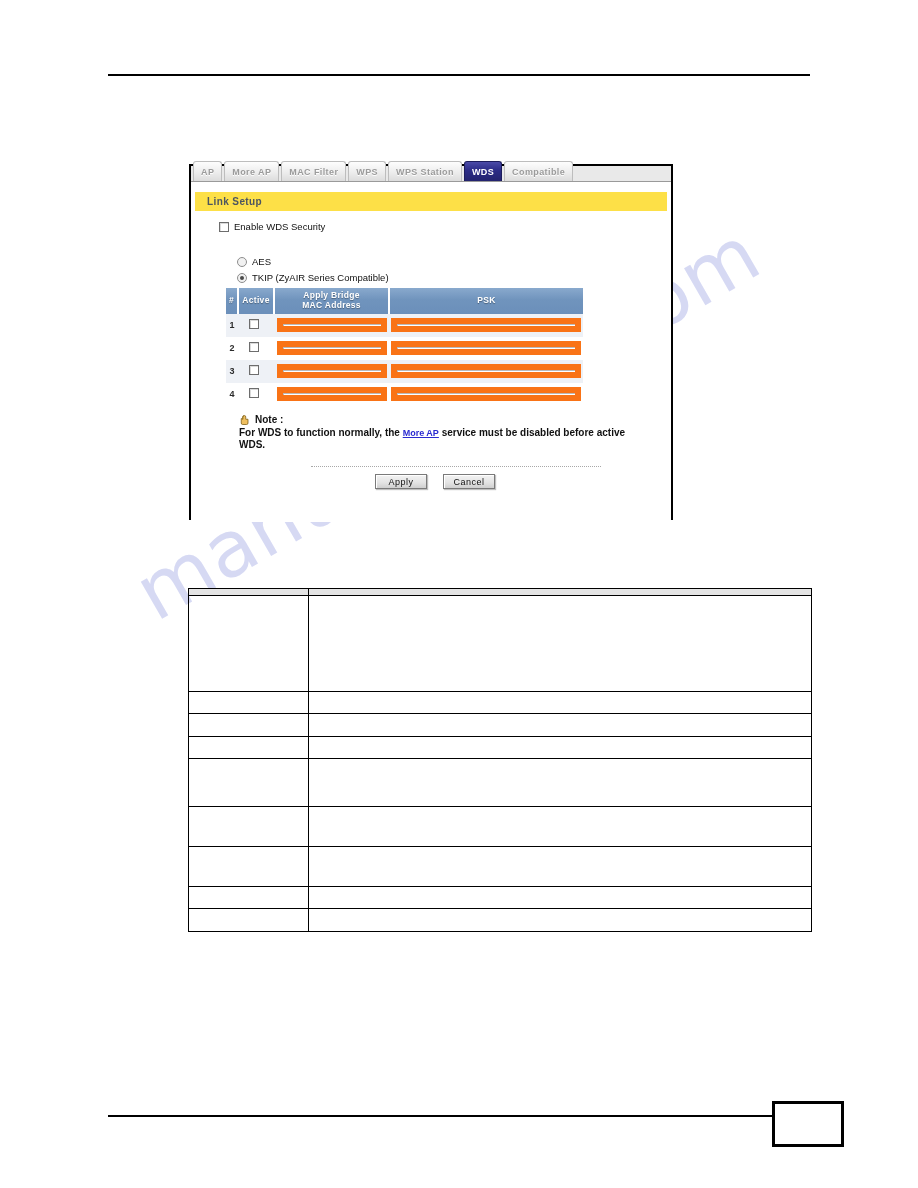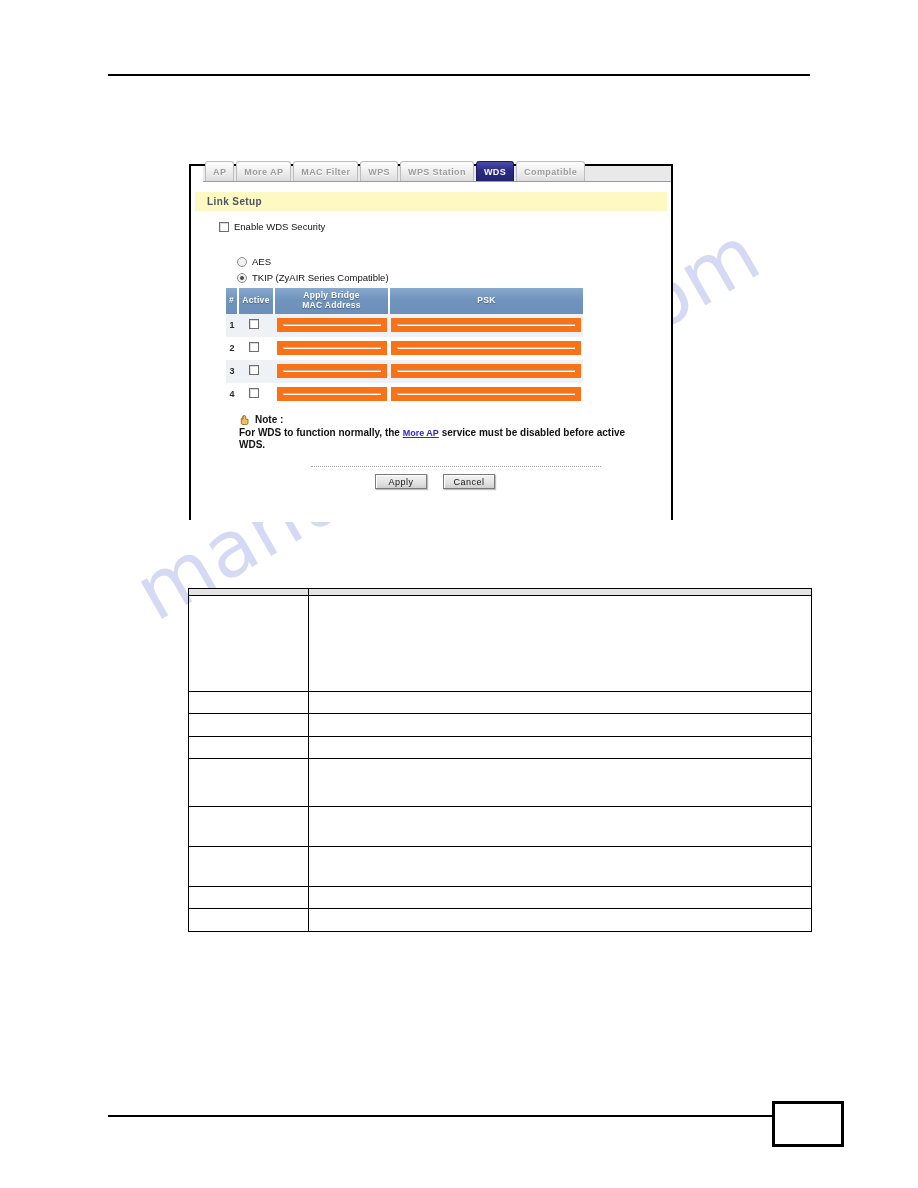--- a/index.html
+++ b/index.html
@@ -77,21 +77,20 @@
   
   .tabbar {
     position: relative;
     height: 16px;
     background: #e9e9e9;
     border-bottom: 1px solid #9a9a9a;
     display: flex;
     align-items: flex-end;
     padding-left: 2px;
     box-sizing: border-box;
-    margin-left: 12px;
   }
   .tab {
     height: 20px;
     line-height: 20px;
     margin-right: 2px;
     padding: 0 7px;
     font-size: 9px;
     font-weight: bold;
     letter-spacing: .4px;
     color: #9b9b9b;
@@ -114,21 +113,21 @@
     position: relative;
     height: calc(100% - 22px);
     background: #fff;
     padding: 0;
   }
 
   .section-bar {
     margin: 10px 4px 0 4px;
     height: 19px;
     line-height: 19px;
-    background: #fef9c3;
+    background: #fde047;
     color: #4c5560;
     font-size: 10px;
     font-weight: bold;
     letter-spacing: .4px;
     padding-left: 12px;
     box-sizing: border-box;
   }
 
   .form-area { padding: 10px 0 0 28px; }
 

